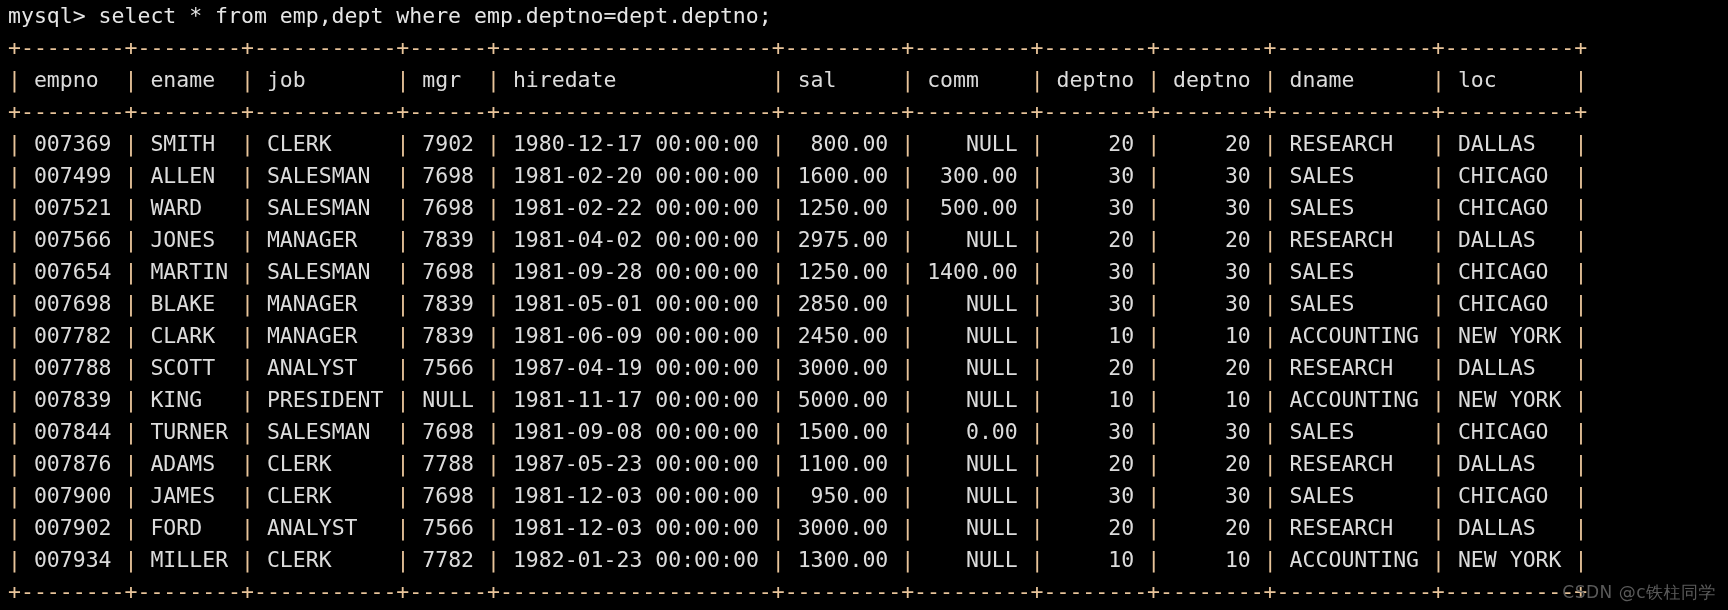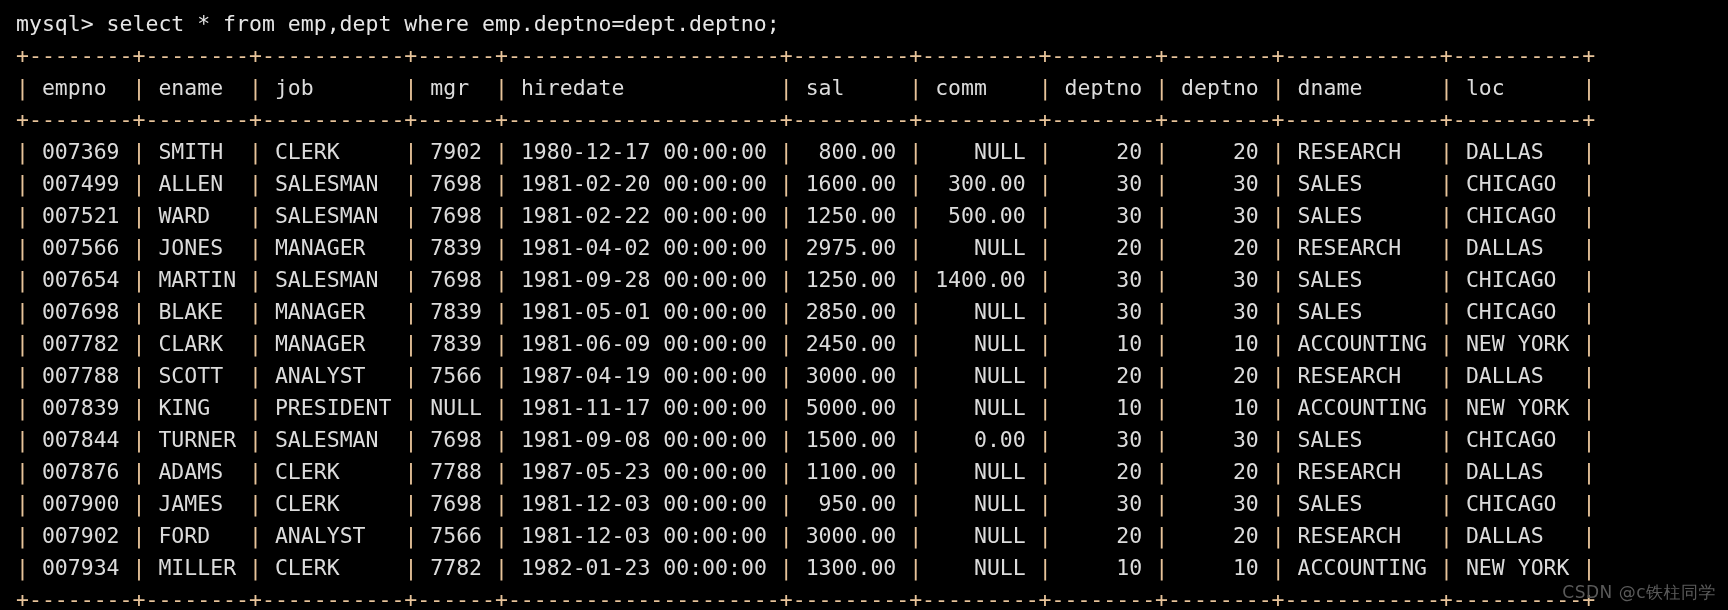--- a/index.html
+++ b/index.html
@@ -12,21 +12,21 @@
     width: 1728px;
     height: 610px;
     overflow: hidden;
     font-family: "DejaVu Sans Mono", "Liberation Mono", monospace;
   }
   #terminal {
     position: relative;
     width: 1728px;
     height: 610px;
     background: #000000;
-    padding: 8px;
+    padding: 0;
     box-sizing: border-box;
   }
   pre.term-block {
     margin: 0;
     padding: 0 8px;
     font-family: "DejaVu Sans Mono", "Liberation Mono", monospace;
     font-size: 21.5px;
     line-height: 32px;
     letter-spacing: 0px;
     color: #d8d8d8;

